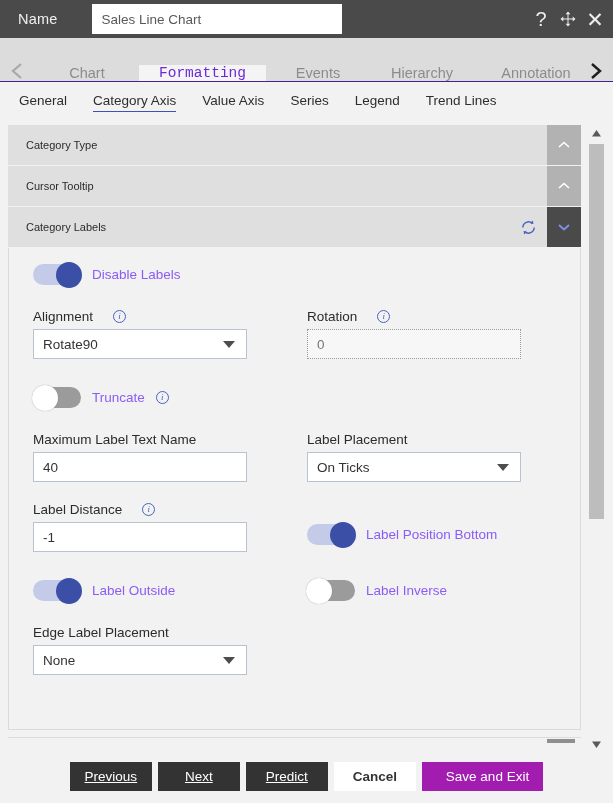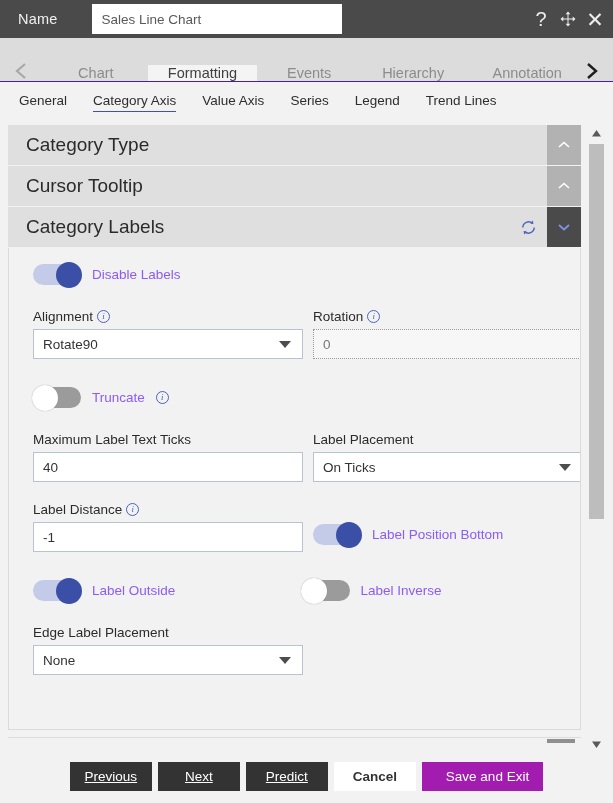--- a/index.html
+++ b/index.html
@@ -59,21 +59,21 @@
   .tab-arrow.right { background: #dcdcdc; }
   .tab {
     flex: 0 0 auto;
     display: flex; align-items: center; justify-content: center;
     padding: 0 20px;
     font-size: 14.5px; color: #8c8c8c; cursor: pointer;
     white-space: nowrap;
     min-width: 104px;
   }
   .tab.active {
-    background: #f4f4f4; color: #404040;
+    background: #f4f4f4; color: #6d28d9; font-family: Liberation Mono, monospace;
   }
   .tab.clipped { overflow: hidden; padding-right: 0; }
 
   
   .subtabs {
     height: 37px; width: 613px;
     background: #f2f2f2;
     display: flex; align-items: center;
     padding-left: 6px; gap: 0px;
   }
@@ -104,21 +104,21 @@
     overflow: hidden;
   }
   .acc-header {
     height: 40px; width: 573px;
     background: #dfdfdf;
     display: flex; align-items: center;
     margin-bottom: 1px;
     position: relative;
   }
   .acc-title {
-    font-size: 19px; color: #2b2b2b; padding-left: 18px;
+    font-size: 11px; color: #2b2b2b; padding-left: 18px;
   }
   .acc-tools {
     position: absolute; right: 0; top: 0; bottom: 0;
     display: flex; align-items: stretch;
   }
   .acc-refresh {
     width: 38px; display: flex; align-items: center; justify-content: center;
     cursor: pointer;
   }
   .acc-btn {
@@ -135,38 +135,38 @@
     background: #f2f2f2;
     border: 1px solid #dadada;
     border-top: none;
     height: 482px;
     padding: 16px 20px 0 24px;
     position: relative;
     overflow: hidden;
   }
   .row { display: flex; }
   .col { width: 272px; }
-  .col.right { margin-left: 10px; }
+  .col.right { margin-left: 21px; }
 
   .field-label {
     font-size: 13.5px; color: #2b2b2b;
     margin-bottom: 5px;
-    display: flex; align-items: center; gap: 4px;
+    display: flex; align-items: center; gap: 20px;
   }
   .info-icon {
     display: inline-flex; align-items: center; justify-content: center;
     width: 13px; height: 13px; border-radius: 50%;
     border: 1px solid #4a62c0; color: #4a62c0;
     font-size: 9px; font-family: "Liberation Serif", serif;
     font-style: italic; line-height: 1; cursor: pointer;
     flex: 0 0 auto;
   }
 
   .textinput, .selectbox {
-    width: 270px; height: 30px;
+    width: 214px; height: 30px;
     background: #ffffff;
     border: 1px solid #b9c2d0;
     font-size: 13.5px; color: #333333;
     font-family: "Liberation Sans", sans-serif;
     padding: 0 9px; outline: none;
     display: flex; align-items: center;
   }
   .textinput.disabled {
     border: 1px dotted #9a9a9a;
     background: #f7f7f7;
@@ -402,21 +402,21 @@
         </div>
         <span class="toggle-label">Truncate</span>
         <span class="info-icon">i</span>
       </div>
 
       <div class="sp-24"></div>
 
       <div class="row">
         <div class="col">
           <div class="field-label">
-            <span>Maximum Label Text Ticks</span>
+            <span>Maximum Label Text Name</span>
           </div>
           <div class="textinput">
             <span>40</span>
           </div>
         </div>
         <div class="col right">
           <div class="field-label">
             <span>Label Placement</span>
           </div>
           <div class="selectbox">

